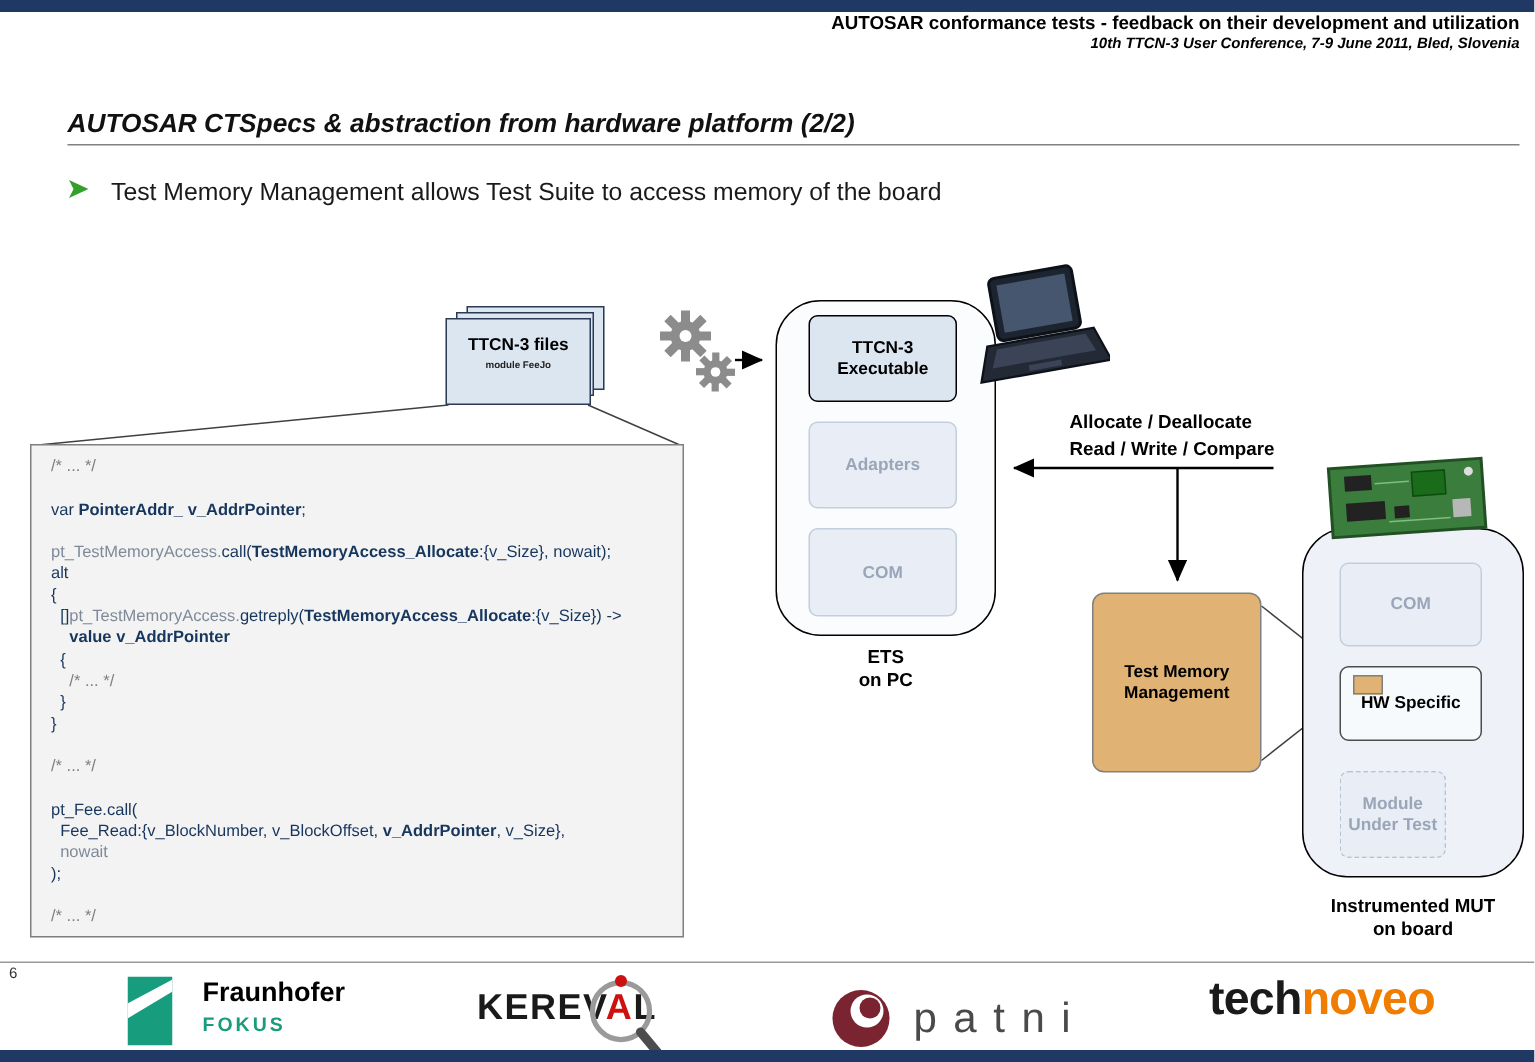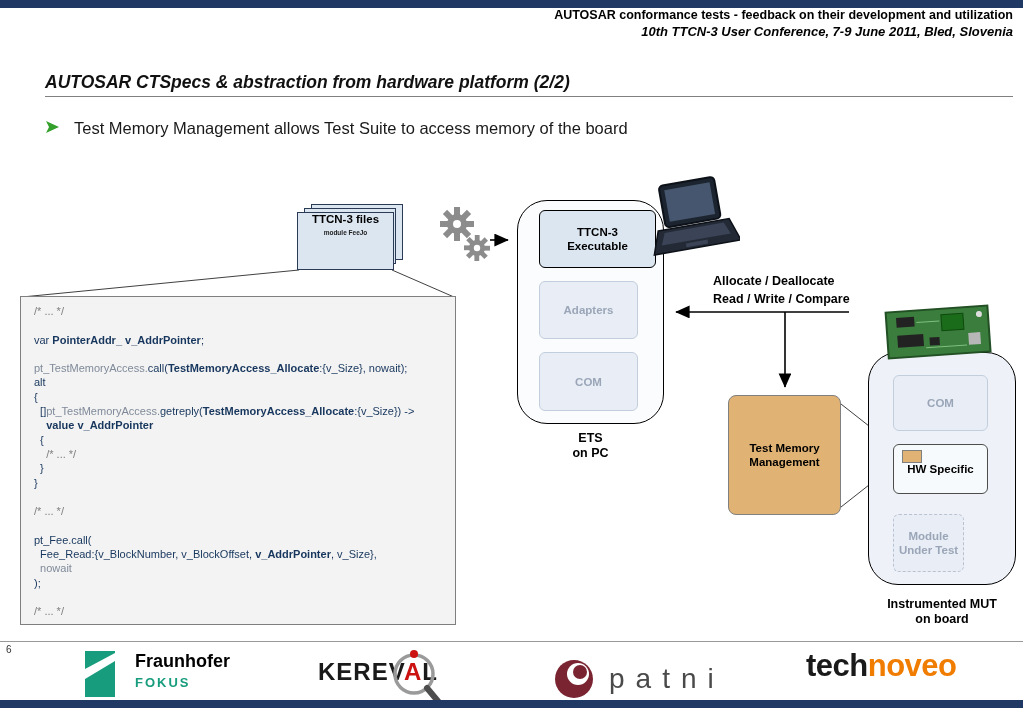--- a/index.html
+++ b/index.html
@@ -5,44 +5,44 @@
   * { box-sizing: border-box; margin: 0; padding: 0; }
   body { margin: 0; background: #fff; font-family: "Liberation Sans", sans-serif; }
   .slide { position: relative; width: 1023px; height: 708px; background: #fff; overflow: hidden; }
 
   .bar { position: absolute; left: 0; width: 100%; height: 8px; background: #1f3864; }
   .top-bar { top: 0; }
   .bottom-bar { bottom: 0; }
 
   .header { position: absolute; top: 8px; right: 10px; text-align: right; }
   .h-title { font-size: 12.5px; font-weight: bold; color: #000; }
-  .h-sub { font-size: 13px; font-weight: bold; font-style: italic; color: #000; margin-top: 2px; }
+  .h-sub { font-size: 10px; font-weight: bold; font-style: italic; color: #000; margin-top: 2px; }
 
   .slide-title { position: absolute; left: 45px; top: 72px; font-size: 17.5px; font-weight: bold; font-style: italic; color: #111; }
   .title-rule { position: absolute; left: 45px; right: 10px; top: 96px; border-top: 1.5px solid #808080; }
 
   .bullet { position: absolute; left: 45px; top: 119px; font-size: 16.5px; color: #1a1a1a; display: flex; align-items: center; }
   .bullet-icon { margin-right: 14px; display: inline-block; }
 
   .connectors { position: absolute; left: 0; top: 0; pointer-events: none; }
 
   
   .file-page { position: absolute; background: #dce6f1; border: 1px solid #2b3a55; }
   .p3 { left: 311px; top: 204px; width: 92px; height: 56px; }
   .p2 { left: 304px; top: 208px; width: 92px; height: 56px; }
-  .p1 { left: 297px; top: 212px; width: 97px; height: 58px; text-align: center; }
+  .p1 { left: 297px; top: 212px; width: 97px; height: 58px; text-align: center; padding-top: 11px; }
   .file-label { font-weight: bold; font-size: 11.5px; color: #000; }
   .file-module { font-size: 6.5px; font-weight: bold; color: #222; margin-top: 4px; }
 
   .gears-svg { position: absolute; left: 436px; top: 204px; }
 
   
   .ets-box { position: absolute; left: 517px; top: 200px; width: 147px; height: 224px; border: 1.5px solid #000; border-radius: 30px; background: #fbfcfe; }
   .inner-box { position: absolute; display: flex; align-items: center; justify-content: center; text-align: center; font-weight: bold; font-size: 11.5px; border-radius: 6px; white-space: pre-line; line-height: 14px; }
-  .exec { left: 539px; top: 210px; width: 117px; height: 58px; background: #dce6f1; border: 1.5px solid #000; color: #000; }
+  .exec { left: 539px; top: 210px; width: 99px; height: 58px; background: #dce6f1; border: 1.5px solid #000; color: #000; }
   .faded { background: #e9eef6; border: 1px solid #c3cedd; color: #9aa6b8; }
   .adapters { left: 539px; top: 281px; width: 99px; height: 58px; }
   .com1 { left: 539px; top: 352px; width: 99px; height: 59px; }
   .caption { position: absolute; text-align: center; font-weight: bold; font-size: 12.5px; color: #000; white-space: pre-line; line-height: 15px; }
   .ets-caption { left: 517px; width: 147px; top: 431px; }
 
   .laptop-svg { position: absolute; left: 645px; top: 175px; }
 
   .ops { position: absolute; left: 713px; top: 272px; font-weight: bold; font-size: 12.5px; line-height: 18px; color: #000; }
 

